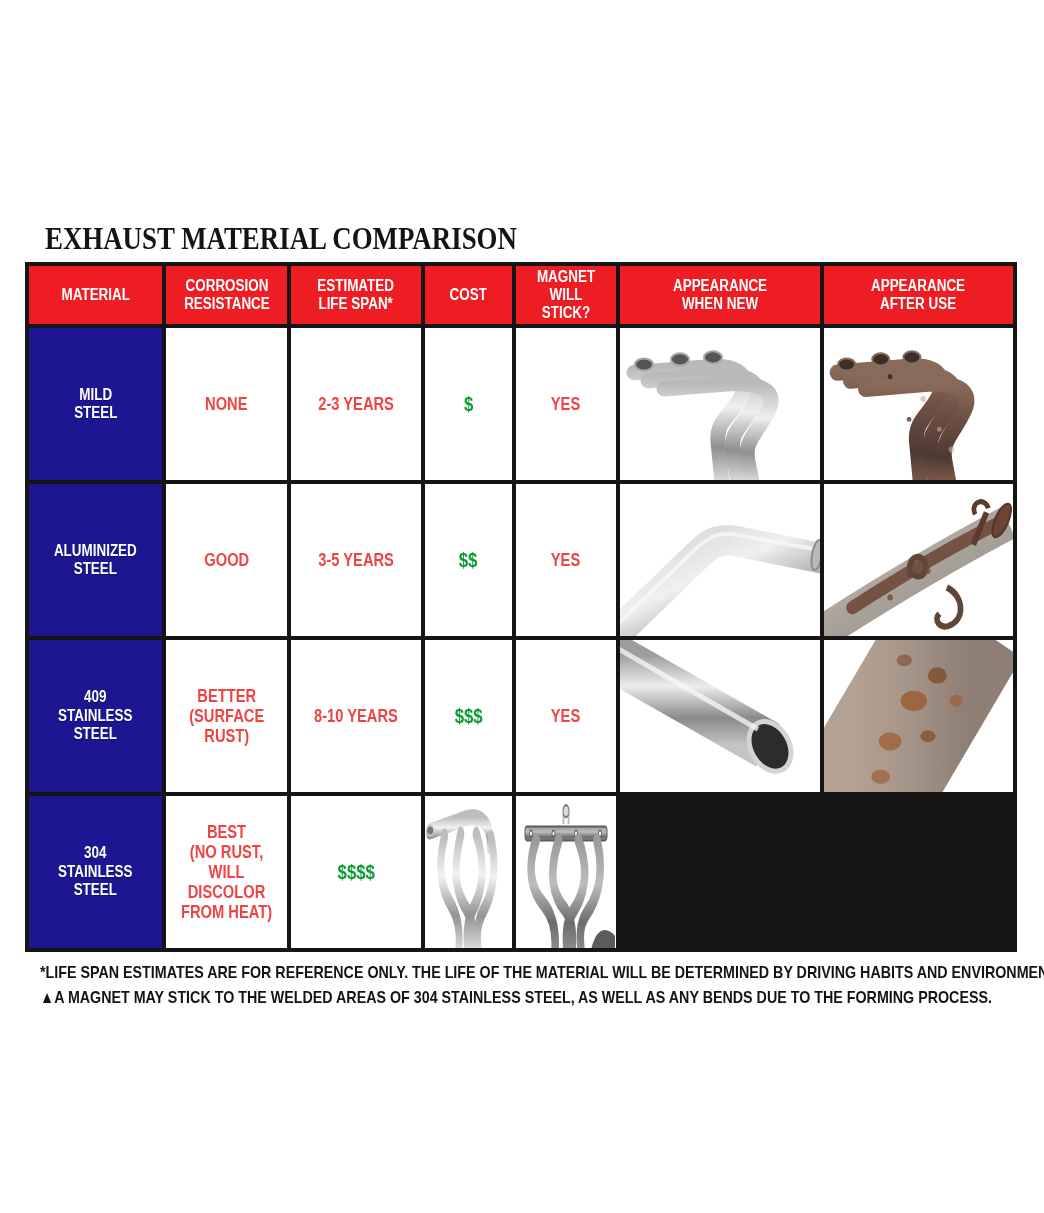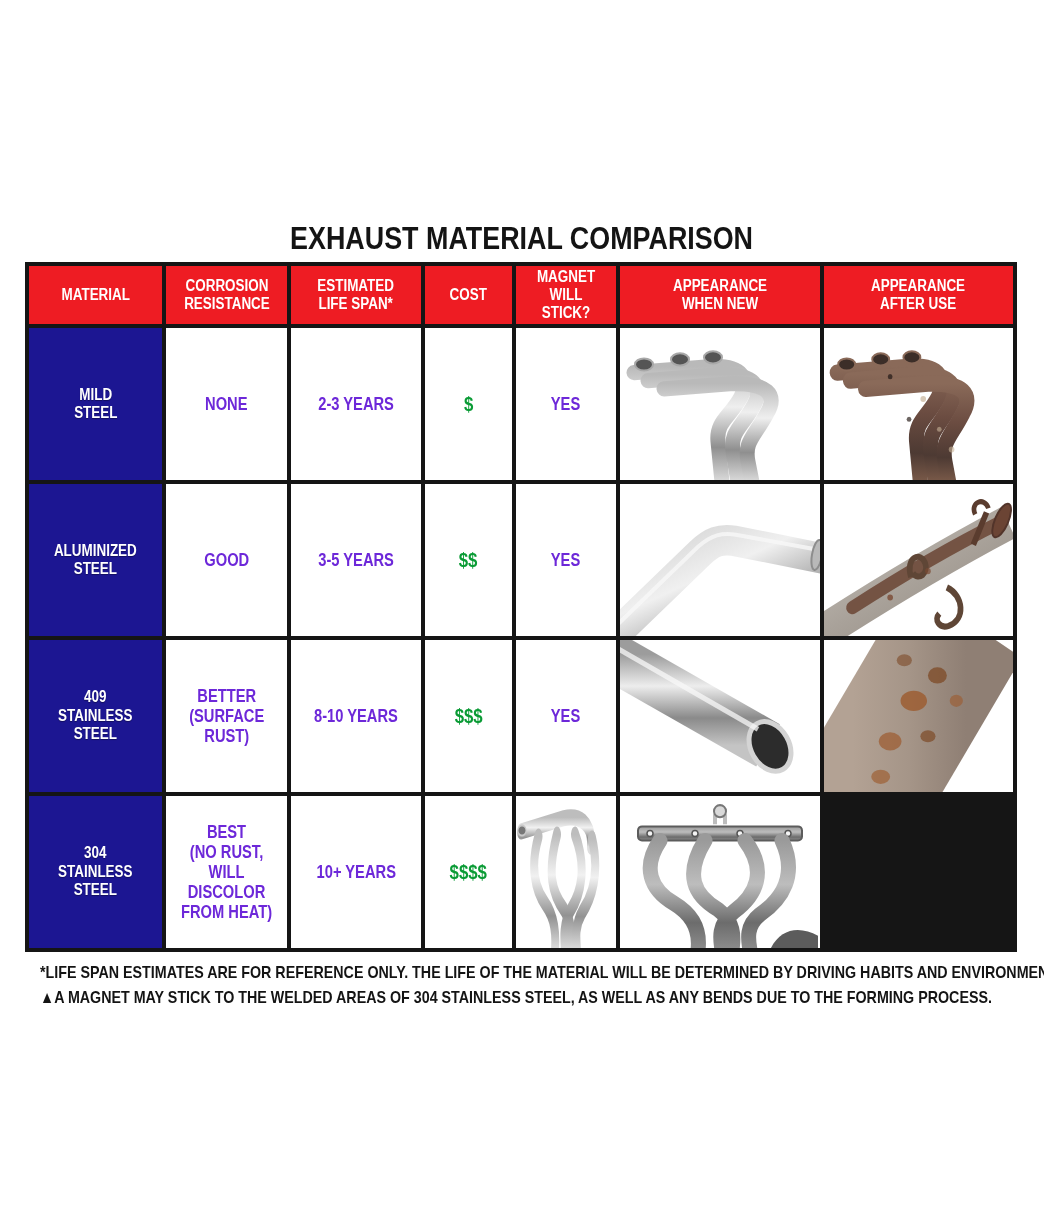--- a/index.html
+++ b/index.html
@@ -3,35 +3,35 @@
 <meta charset="utf-8">
 <style>
   html,body{margin:0;padding:0;background:#ffffff;}
   #canvas{
     position:relative;width:1044px;height:1213px;background:#ffffff;overflow:hidden;
     font-family:"Liberation Sans",sans-serif;font-weight:700;color:#131313;
   }
   .cnd{display:inline-block;transform:scaleX(.84);transform-origin:center;white-space:pre-line;}
   .cnd-l{display:inline-block;transform:scaleX(.84);transform-origin:left center;white-space:pre;}
   #title{
-    position:absolute;left:0;top:220px;width:1044px;text-align:center;
-    font-size:32px;letter-spacing:0;color:#141414;
+    position:absolute;left:0;top:220px;width:1044px;
+    font-size:32px;letter-spacing:0;color:#141414;font-family:Liberation Serif, serif;
   }
   #tbl{
     position:absolute;left:25px;top:262px;
     background:#151515;padding:4px;
     display:grid;
     grid-template-columns:133px 121px 130px 87px 100px 200px 189px;
     grid-template-rows:58px 152px 152px 152px 152px;
     gap:4px;
   }
   .cell{display:flex;align-items:center;justify-content:center;text-align:center;overflow:hidden;}
   .hdr{background:#ee1c23;color:#ffffff;font-size:16px;line-height:1.12;}
   .mat{background:#1c1692;color:#ffffff;font-size:16px;line-height:1.15;text-shadow:0 1px 1px rgba(0,0,0,.35);}
-  .txt{background:#ffffff;color:#6d28d9;font-size:17.5px;line-height:1.15;}
+  .txt{background:#ffffff;color:#ef4444;font-size:17.5px;line-height:1.15;}
   .cost{background:#ffffff;color:#0a9b35;font-size:20px;letter-spacing:0;}
   .img{background:#ffffff;padding:0;}
   .img svg{width:100%;height:100%;display:block;}
   .supmark{font-size:10px;vertical-align:7px;letter-spacing:0;}
   #footnotes{position:absolute;left:40px;top:960px;width:1000px;font-size:17px;line-height:25px;color:#141414;}
   .fn{display:block;}
 </style>
 </head>
 <body>
 
@@ -235,23 +235,20 @@
     <div class="cell mat">
         <span class="cnd">304
 STAINLESS
 STEEL</span>
       </div>
     <div class="cell txt">
         <span class="cnd">BEST
 (NO RUST,
 WILL DISCOLOR
 FROM HEAT)</span>
-      </div>
-    <div class="cell txt">
-        <span class="cnd">10+ YEARS</span>
       </div>
     <div class="cell cost">
         <span class="cnd">$$$$</span>
       </div>
     <div class="cell img">
       <svg viewBox="0 0 200 150" preserveAspectRatio="none">
         <defs>
           <linearGradient id="g7" x1="0" y1="0" x2="0" y2="1">
             <stop offset="0" stop-color="#bdbdbd"></stop>
               <stop offset=".35" stop-color="#f1f1f1"></stop>

